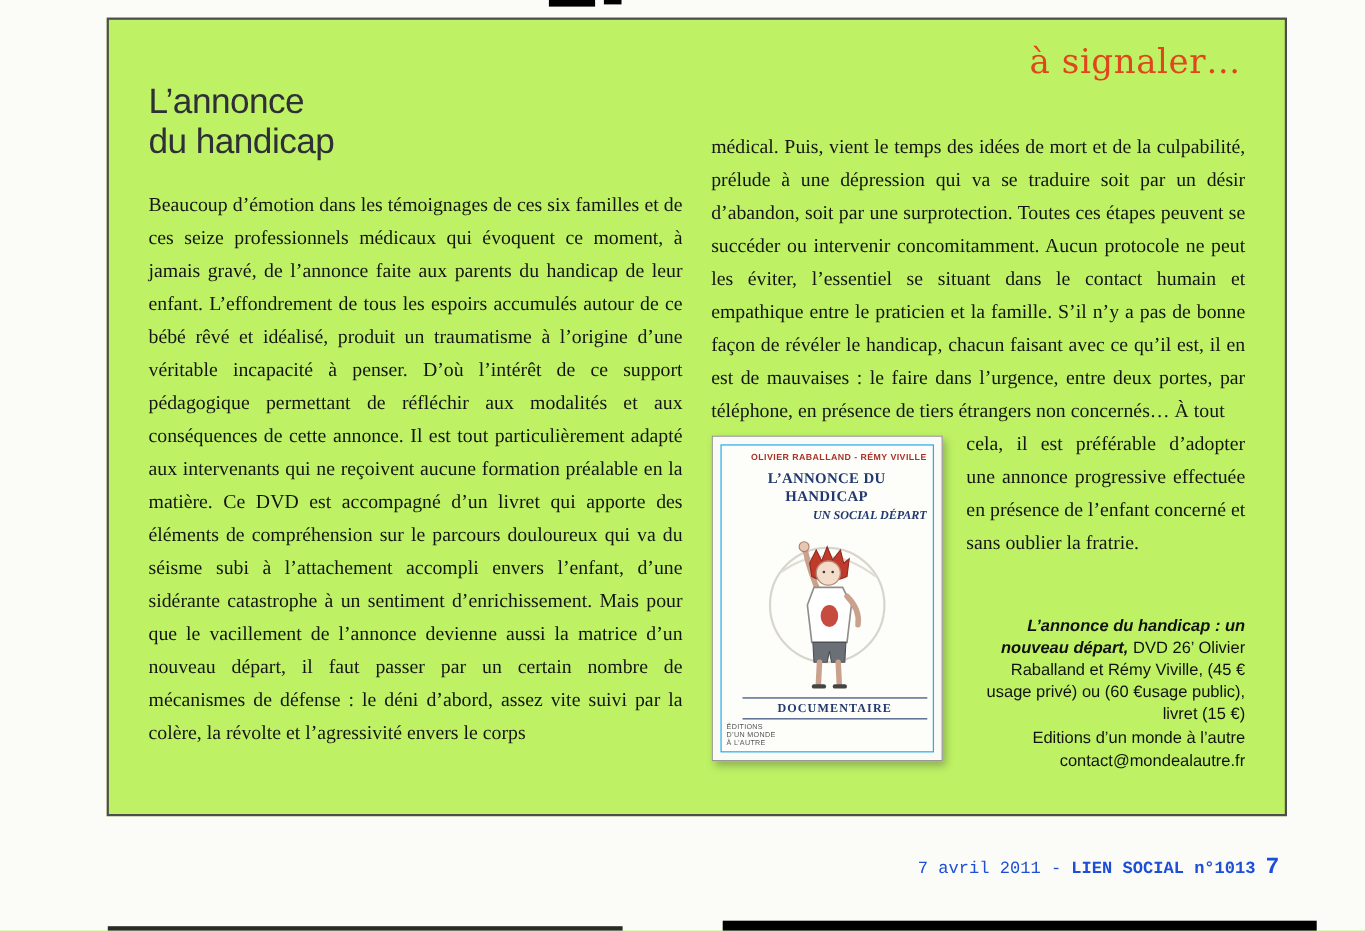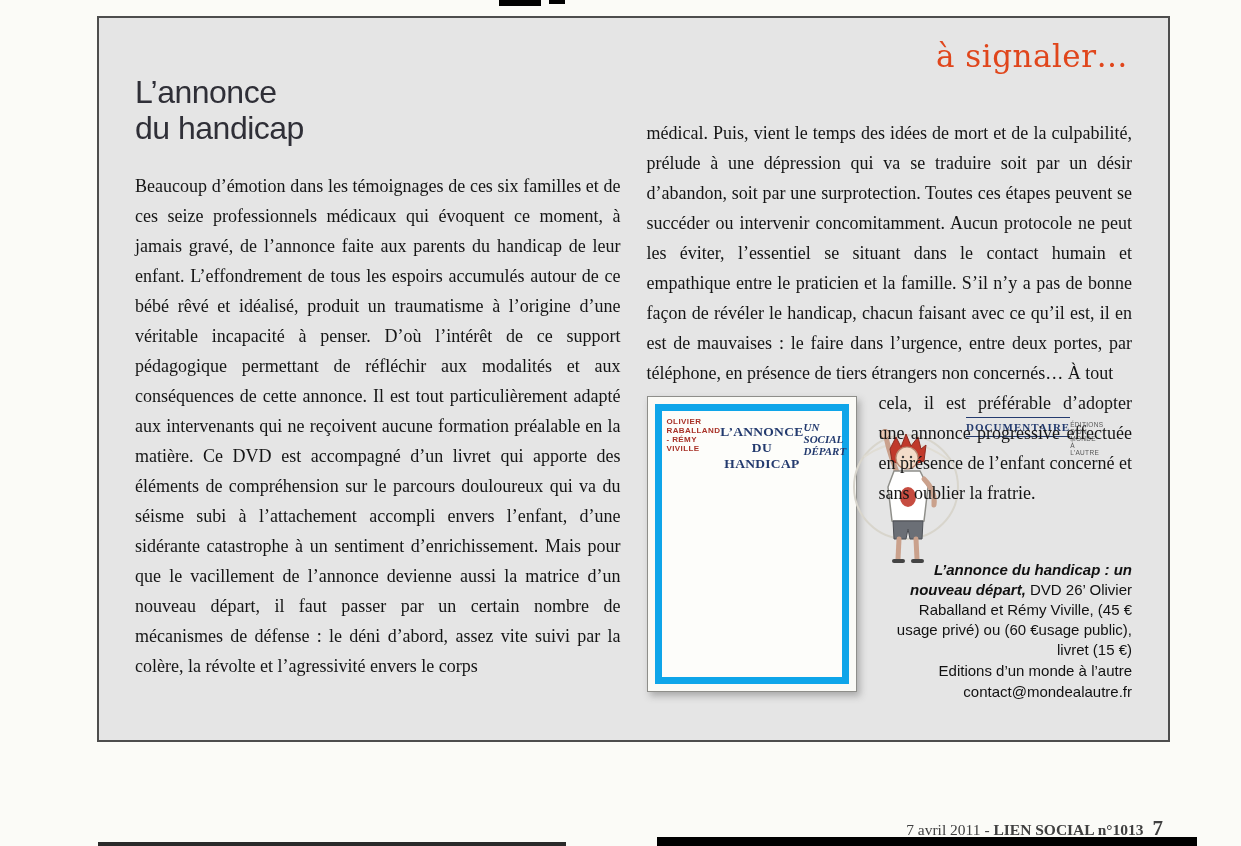--- a/index.html
+++ b/index.html
@@ -8,21 +8,21 @@
     position:relative;
     background:#fbfbf7;
     font-family:"Liberation Serif", serif;
     color:#141414;
     overflow:hidden;
   }
   .page-box {
     position:absolute;
     left:97px; top:16px;
     width:1073px; height:726px;
-    background:#e5e5e5;
+    background:#bef264;
     border:2px solid #4d4d4d;
     padding:0 36px;
   }
   .section-label {
     position:absolute;
     top:20px; right:40px;
     font-family:"DejaVu Serif", serif;
     font-size:31px;
     color:#e0461c;
     letter-spacing:0.5px;
@@ -51,23 +51,23 @@
   .dvd-cover {
     float:left;
     width:210px; height:296px;
     margin:8px 22px 6px 0;
     background:#fafaf6;
     border:1px solid #8e8e8a;
     box-shadow:3px 4px 7px rgba(60,60,60,0.35);
     padding:7px;
   }
   .dvd-inner {
-    border:7px solid #0ea5e9;
+    border:1px solid #0ea5e9;
     height:100%;
-    display:flex; flex-direction:row; align-items:flex-start;
+    display:flex; flex-direction:column; align-items:flex-end;
     padding:6px 5px 4px 5px;
     background:#fdfdfa;
   }
   .dvd-authors {
     font-family:"Liberation Sans", sans-serif;
     font-size:8px; font-weight:bold;
     letter-spacing:0.4px;
     color:#a83228;
     text-transform:uppercase;
   }
@@ -112,24 +112,24 @@
     font-family:"Liberation Sans", sans-serif;
     font-size:15px;
     line-height:20px;
     color:#111;
     text-align:right;
   }
   .caption-title { font-weight:bold; font-style:italic; }
   .caption-line { margin-top:1px; }
   .footer {
     position:absolute;
-    top:816px; right:78px;
-    font-family:Liberation Serif, serif;
+    top:778px; right:78px;
+    font-family:Liberation Mono, monospace;
     font-size:15.5px;
-    color:#404040;
+    color:#1d4ed8;
     white-space:nowrap;
   }
   .footer-date { font-weight:400; }
   .footer-journal { font-weight:700; }
   .footer-page { font-weight:700; font-size:21px; margin-left:9px; }
   .artifact { position:absolute; background:#000; }
   .artifact.gray { background:#2a2a2a; }
 </style>
 </head>
 <body>

